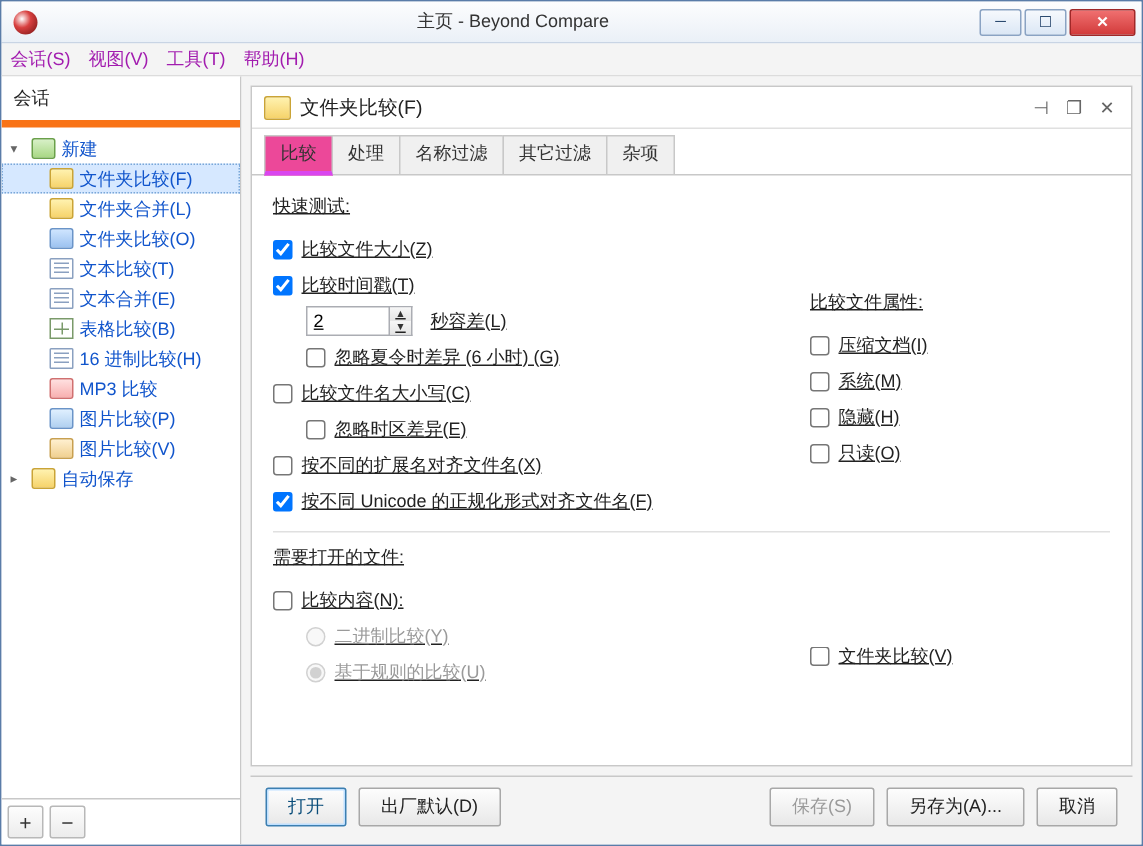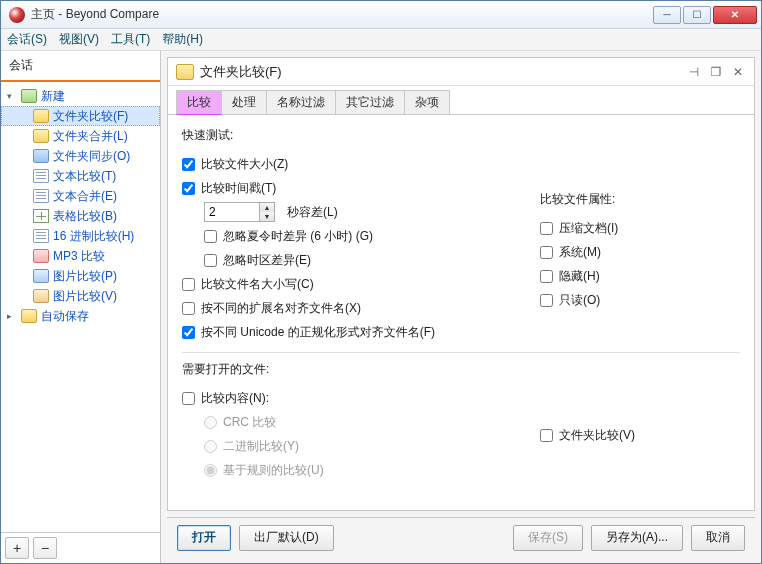--- a/index.html
+++ b/index.html
@@ -1,34 +1,34 @@
 <!DOCTYPE html>
 <html><head>
 <meta charset="utf-8">
 <style>
 * { box-sizing: border-box; margin: 0; padding: 0; font-family: "Microsoft YaHei", "Segoe UI", Tahoma, sans-serif; font-size: 12px; }
 body { background: #fff; width: 762px; height: 564px; overflow: hidden; border: 1px solid #5a7ca8; }
 
 
 .titlebar { height: 28px; background: linear-gradient(#fdfdfe,#eaf0f7); display: flex; align-items: center; padding: 0 4px 0 8px; border-bottom: 1px solid #c8d4e4; }
 .titlebar-icon { width: 16px; height: 16px; border-radius: 50%; background: radial-gradient(circle at 35% 35%, #fff 0%, #d84040 40%, #701010 100%); margin-right: 6px; }
-.titlebar-title { flex: 1; color: #333; }
+.titlebar-title { flex: 1; color: #333; text-align: center; }
 .win-btns { display: flex; gap: 2px; }
 .win-btn { width: 28px; height: 18px; border: 1px solid #8aa3c3; border-radius: 2px; background: linear-gradient(#f6f9fd,#dbe7f5); display: flex; align-items: center; justify-content: center; font-size: 10px; color: #2b4a6f; }
 .win-btn.max { width: 28px; }
 .win-btn.close { width: 44px; background: linear-gradient(#f07070,#d23b3b); border-color: #a02828; color: #fff; font-weight: bold; }
 
 
 .menubar { height: 22px; background: #f4f4f4; display: flex; align-items: center; padding: 0 6px; gap: 12px; border-bottom: 1px solid #dcdcdc; }
-.menubar span { color: #0c4a6e; }
+.menubar span { color: #a21caf; }
 
 
 .main { display: flex; height: calc(564px - 28px - 22px - 2px); }
 .sidebar { width: 160px; border-right: 1px solid #c8c8c8; display: flex; flex-direction: column; background: #fff; }
-.sidebar-header { padding: 6px 8px; font-size: 12px; color: #222; border-bottom: 2px solid #f97316; }
+.sidebar-header { padding: 6px 8px; font-size: 12px; color: #222; border-bottom: 5px solid #f97316; }
 .tree { flex: 1; overflow: auto; padding: 4px 0; }
 .tree-row { display: flex; align-items: center; height: 20px; padding-left: 6px; gap: 4px; color: #15c; cursor: default; }
 .tree-row.level1 { padding-left: 32px; }
 .tree-row.selected { background: #d6e8ff; outline: 1px dotted #7aa7d8; outline-offset: -1px; }
 .tree-row .disclosure { width: 10px; color: #666; font-size: 9px; }
 .tree-icon { width: 16px; height: 14px; display: inline-block; }
 .icon-folder { background: linear-gradient(#fff2b0,#f6d36a); border: 1px solid #caa436; border-radius: 2px; }
 .icon-folder.blue { background: linear-gradient(#cfe5ff,#9cc2f0); border-color: #6a94c8; }
 .icon-box { background: linear-gradient(#d8f0c8,#a8d884); border: 1px solid #6aa04a; border-radius: 2px; }
 .icon-doc { background: #fff; border: 1px solid #8aa0c0; border-radius: 1px; position: relative; }
@@ -44,41 +44,41 @@
 
 
 .content { flex: 1; display: flex; flex-direction: column; background: #f4f4f4; }
 .content-inner { margin: 6px; border: 1px solid #c8c8c8; background: #fff; flex: 1; display: flex; flex-direction: column; }
 .panel-header { height: 28px; display: flex; align-items: center; padding: 0 8px; border-bottom: 1px solid #e0e0e0; gap: 6px; }
 .panel-header .title-icon { width: 18px; height: 16px; }
 .panel-header-title { font-size: 13px; color: #222; flex: 1; }
 .hdr-btn { width: 16px; height: 14px; color: #666; font-size: 12px; text-align: center; }
 .tabs { display: flex; padding: 4px 8px 0 8px; border-bottom: 1px solid #c8c8c8; gap: 0; }
 .tab { padding: 3px 10px; border: 1px solid #c8c8c8; border-bottom: none; background: #f0f0f0; margin-right: -1px; color: #333; position: relative; }
-.tab.active { background: #f0abfc; z-index: 2; border-bottom: 1px solid #d946ef; margin-bottom: -1px; }
-.panel-body { flex: 1; padding: 10px 14px; overflow: auto; color: #222; }
+.tab.active { background: #ec4899; z-index: 2; border-bottom: 3px solid #d946ef; margin-bottom: -1px; }
+.panel-body { flex: 1; padding: 10px 14px; overflow: auto; color: #222; text-decoration: underline; }
 .cols { display: flex; gap: 23px; }
 .col-left { flex: 1; }
 .col-right { width: 200px; margin-top: 37px; }
 .section-label { margin: 2px 0 8px 0; }
 .chk-row { display: flex; align-items: center; height: 24px; gap: 6px; }
 .chk-row.indent1 { padding-left: 22px; }
 input[type=checkbox] { width: 13px; height: 13px; }
 input[type=radio] { width: 13px; height: 13px; }
 .disabled { color: #9a9a9a; }
 .spin { display: inline-flex; align-items: center; }
 .spin input { width: 56px; height: 20px; border: 1px solid #abadb3; padding: 0 4px; }
 .spin .arrows { display: flex; flex-direction: column; border: 1px solid #abadb3; border-left: none; }
 .spin .arrows div { width: 14px; height: 9px; font-size: 7px; line-height: 9px; text-align: center; background: linear-gradient(#f6f6f6,#e4e4e4); color: #333; }
 hr.sep { border: none; border-top: 1px solid #e0e0e0; margin: 8px 0; }
 
 
 .footer { height: 40px; border-top: 1px solid #c8c8c8; background: #f4f4f4; display: flex; align-items: center; padding: 0 10px; gap: 8px; margin: 0 6px 6px 6px; }
 .btn { height: 26px; padding: 0 14px; border: 1px solid #a8a8a8; background: linear-gradient(#fdfdfd,#e8e8e8); border-radius: 2px; color: #222; }
-.btn.primary { border-color: #3c7fb1; box-shadow: 0 0 0 1px #bfe0ff inset; color: #0a4d7a; font-weight: bold; }
+.btn.primary { border-color: #3c7fb1; box-shadow: 0 0 0 1px #bfe0ff inset; color: #0a4d7a; }
 .btn.disabled { color: #9a9a9a; text-align: right; }
 .spacer { flex: 1; }
 </style>
 </head>
 <body>
 
 <div class="titlebar">
   <span class="titlebar-icon"></span>
   <span class="titlebar-title">主页 - Beyond Compare</span>
   <div class="win-btns">
@@ -108,21 +108,21 @@
       <div class="tree-row level1 selected">
           <span class="tree-icon icon-folder"></span>
           <span>文件夹比较(F)</span>
         </div>
       <div class="tree-row level1">
           <span class="tree-icon icon-folder"></span>
           <span>文件夹合并(L)</span>
         </div>
       <div class="tree-row level1">
           <span class="tree-icon icon-folder blue"></span>
-          <span>文件夹同步(O)</span>
+          <span>文件夹比较(O)</span>
         </div>
       <div class="tree-row level1">
           <span class="tree-icon icon-doc"></span>
           <span>文本比较(T)</span>
         </div>
       <div class="tree-row level1">
           <span class="tree-icon icon-doc"></span>
           <span>文本合并(E)</span>
         </div>
       <div class="tree-row level1">
@@ -192,27 +192,27 @@
                     <div>▲</div>
                     <div>▼</div>
                   </span>
               </span>
               <span style="margin-left:6px">秒容差(L)</span>
             </div>
             <div class="chk-row indent1">
                 <input type="checkbox" style="">
                 <span>忽略夏令时差异 (6 小时) (G)</span>
               </div>
+            <div class="chk-row">
+                <input type="checkbox" style="">
+                <span>比较文件名大小写(C)</span>
+              </div>
             <div class="chk-row indent1">
                 <input type="checkbox" style="">
                 <span>忽略时区差异(E)</span>
-              </div>
-            <div class="chk-row">
-                <input type="checkbox" style="">
-                <span>比较文件名大小写(C)</span>
               </div>
             <div class="chk-row">
                 <input type="checkbox" style="">
                 <span>按不同的扩展名对齐文件名(X)</span>
               </div>
             <div class="chk-row">
                 <input type="checkbox" checked="" style="">
                 <span>按不同 Unicode 的正规化形式对齐文件名(F)</span>
               </div>
           </div>
@@ -236,24 +236,20 @@
               </div>
           </div>
         </div>
         <hr class="sep">
         <div class="section-label">需要打开的文件:</div>
         <div class="cols">
           <div class="col-left">
             <div class="chk-row">
                 <input type="checkbox" style="">
                 <span>比较内容(N):</span>
-              </div>
-            <div class="chk-row indent1 disabled">
-                <input type="radio" disabled="" style="">
-                <span>CRC 比较</span>
               </div>
             <div class="chk-row indent1 disabled">
                 <input type="radio" disabled="" style="">
                 <span>二进制比较(Y)</span>
               </div>
             <div class="chk-row indent1 disabled">
                 <input type="radio" disabled="" checked="" style="">
                 <span>基于规则的比较(U)</span>
               </div>
           </div>

